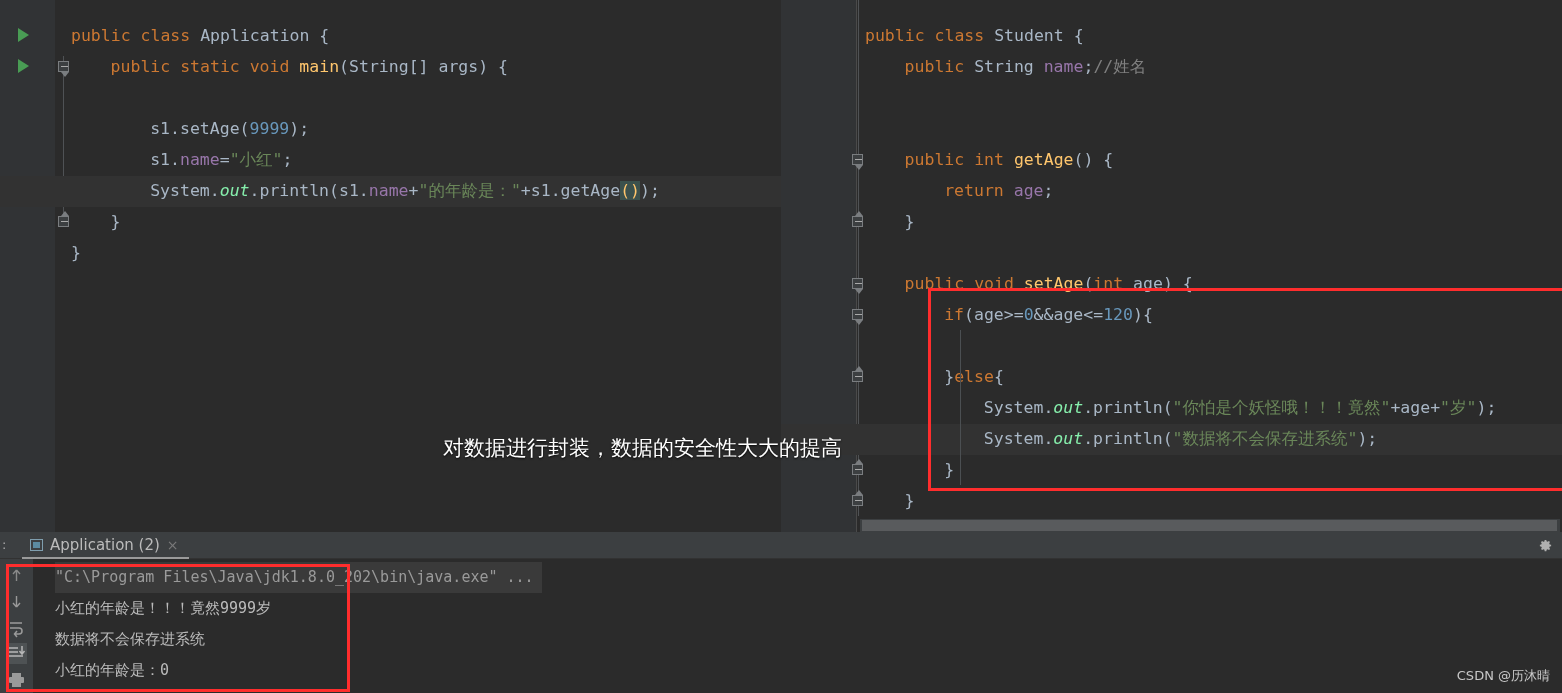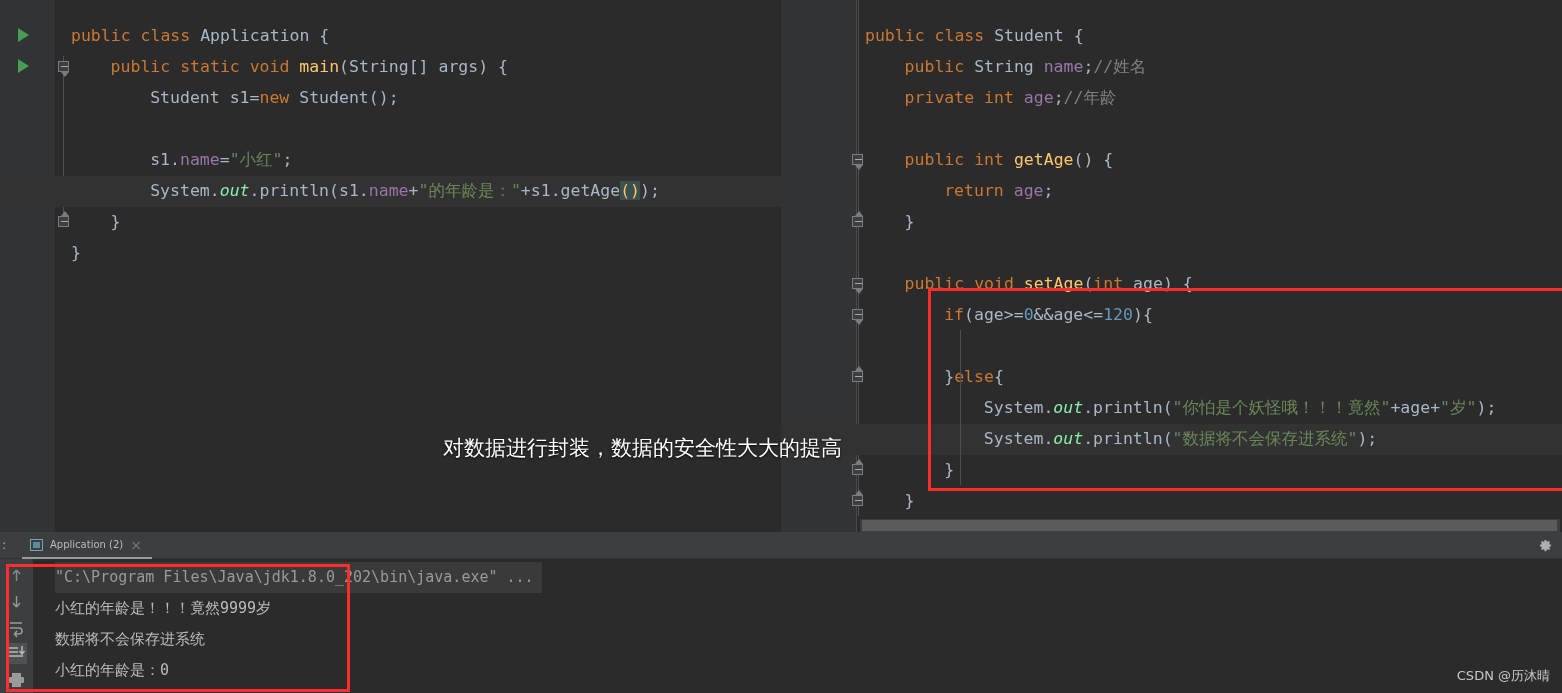--- a/index.html
+++ b/index.html
@@ -132,21 +132,21 @@
     border-bottom:2px solid #9a9a9a;
   }
   .tab-run-icon {
     width:13px; height:12px; border:1px solid #7f9eae; background:#3c3f41;
     position:relative; flex:none;
   }
   .tab-run-icon::after{
     content:""; position:absolute; left:2px; top:2px; right:2px; bottom:2px; background:#5c8ba1;
   }
   .tab-run-label {
-    color:#bbbbbb; font-size:10px;
+    color:#bbbbbb; font-size:15px;
     font-family:"DejaVu Sans","Liberation Sans",sans-serif;
   }
   .tab-close {
     color:#7a7a7a; font-size:14px; line-height:14px;
     font-family:"DejaVu Sans","Liberation Sans",sans-serif;
   }
   .cfg-gear {
     position:absolute; right:9px; top:6px; width:15px; height:15px;
   }
 
@@ -190,21 +190,21 @@
 
       <div class="run-tri" style="left:18px; top:28px;"></div>
       <div class="run-tri" style="left:18px; top:59px;"></div>
 
       <div class="fold fold-down" style="left:58px; top:61px;"></div>
       <div class="fold fold-up" style="left:58px; top:216px;"></div>
 
       <div class="code-area code-left" id="code-left">
           <div class="cl" style="top: 51px; left: 55.6px;"><span class="kw">public </span><span class="kw">static </span><span class="kw">void </span><span class="mtd">main</span><span class="pln">(</span><span class="cls">String</span><span class="pln">[] args) {</span></div>
           <div class="cl" style="top: 20px; left: 16px;"><span class="kw">public </span><span class="kw">class </span><span class="cls">Application</span><span class="pln"> {</span></div>
-          <div class="cl" style="top: 82px; left: 95.2px;"><span class="cls">Student</span><span class="pln"> s1=</span><span class="kw">new </span><span class="cls">Student</span><span class="pln">();</span></div>
+          <div class="cl" style="top: 113px; left: 95.2px;"><span class="pln">s1.</span><span class="pln">setAge</span><span class="pln">(</span><span class="num">9999</span><span class="pln">);</span></div>
           <div class="cl" style="top: 144px; left: 95.2px;"><span class="pln">s1.</span><span class="fld">name</span><span class="pln">=</span><span class="str">"小红"</span><span class="pln">;</span></div>
           <div class="cl" style="top: 175px; left: 95.2px;"><span class="cls">System</span><span class="pln">.</span><span class="stat">out</span><span class="pln">.println(s1.</span><span class="fld">name</span><span class="pln">+</span><span class="str">"的年龄是："</span><span class="pln">+s1.getAge</span><span class="brk">()</span><span class="pln">);</span></div>
           <div class="cl" style="top: 206px; left: 55.6px;"><span class="pln">}</span></div>
           <div class="cl" style="top: 237px; left: 16px;"><span class="pln">}</span></div>
         </div>
     </div>
 
     <div class="pane pane-right">
       <div class="gutter gutter-right"></div>
       <div class="lines" id="lines-right"></div>
@@ -218,21 +218,20 @@
       <div class="fold fold-down" style="left:71px; top:278px;"></div>
       <div class="fold fold-down" style="left:71px; top:309px;"></div>
       <div class="fold fold-up" style="left:71px; top:371px;"></div>
       <div class="fold fold-up" style="left:71px; top:464px;"></div>
       <div class="fold fold-up" style="left:71px; top:495px;"></div>
 
       <div class="code-area code-right" id="code-right">
           <div class="cl" style="top: -11px; left: 8px;"></div>
           <div class="cl" style="top: 20px; left: 8px;"><span class="kw">public </span><span class="kw">class </span><span class="cls">Student</span><span class="pln"> {</span></div>
           <div class="cl" style="top: 51px; left: 47.6px;"><span class="kw">public </span><span class="cls">String</span><span class="pln"> </span><span class="fld">name</span><span class="pln">;</span><span class="cmt">//姓名</span></div>
-          <div class="cl" style="top: 82px; left: 47.6px;"><span class="kw">private </span><span class="kw">int </span><span class="fld">age</span><span class="pln">;</span><span class="cmt">//年龄</span></div>
           <div class="cl" style="top: 113px; left: 8px;"></div>
           <div class="cl" style="top: 144px; left: 47.6px;"><span class="kw">public </span><span class="kw">int </span><span class="mtd">getAge</span><span class="pln">() {</span></div>
           <div class="cl" style="top: 175px; left: 87.2px;"><span class="kw">return </span><span class="fld">age</span><span class="pln">;</span></div>
           <div class="cl" style="top: 206px; left: 47.6px;"><span class="pln">}</span></div>
           <div class="cl" style="top: 237px; left: 8px;"></div>
           <div class="cl" style="top: 268px; left: 47.6px;"><span class="kw">public </span><span class="kw">void </span><span class="mtd">setAge</span><span class="pln">(</span><span class="kw">int </span><span class="pln">age) {</span></div>
           <div class="cl" style="top: 299px; left: 87.2px;"><span class="kw">if</span><span class="pln">(age&gt;=</span><span class="num">0</span><span class="pln">&amp;&amp;age&lt;=</span><span class="num">120</span><span class="pln">){</span></div>
           <div class="cl" style="top: 361px; left: 87.2px;"><span class="pln">}</span><span class="kw">else</span><span class="pln">{</span></div>
           <div class="cl" style="top: 392px; left: 126.8px;"><span class="cls">System</span><span class="pln">.</span><span class="stat">out</span><span class="pln">.println(</span><span class="str">"你怕是个妖怪哦！！！竟然"</span><span class="pln">+age+</span><span class="str">"岁"</span><span class="pln">);</span></div>
           <div class="cl" style="top: 423px; left: 126.8px;"><span class="cls">System</span><span class="pln">.</span><span class="stat">out</span><span class="pln">.println(</span><span class="str">"数据将不会保存进系统"</span><span class="pln">);</span></div>

